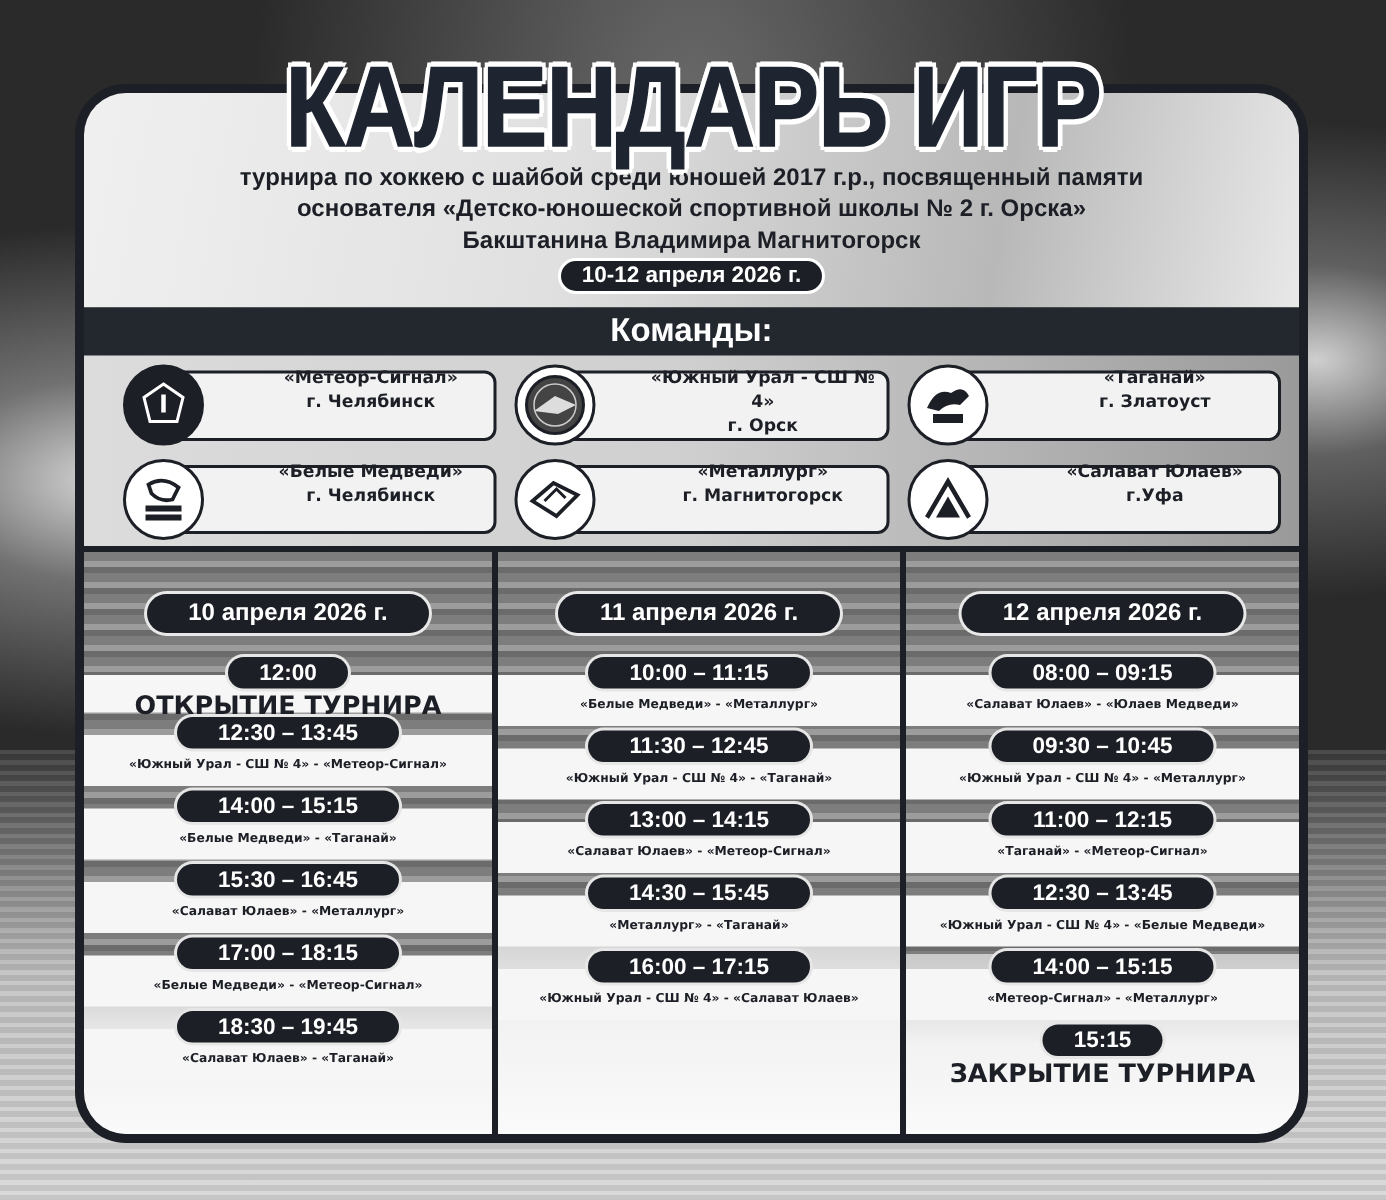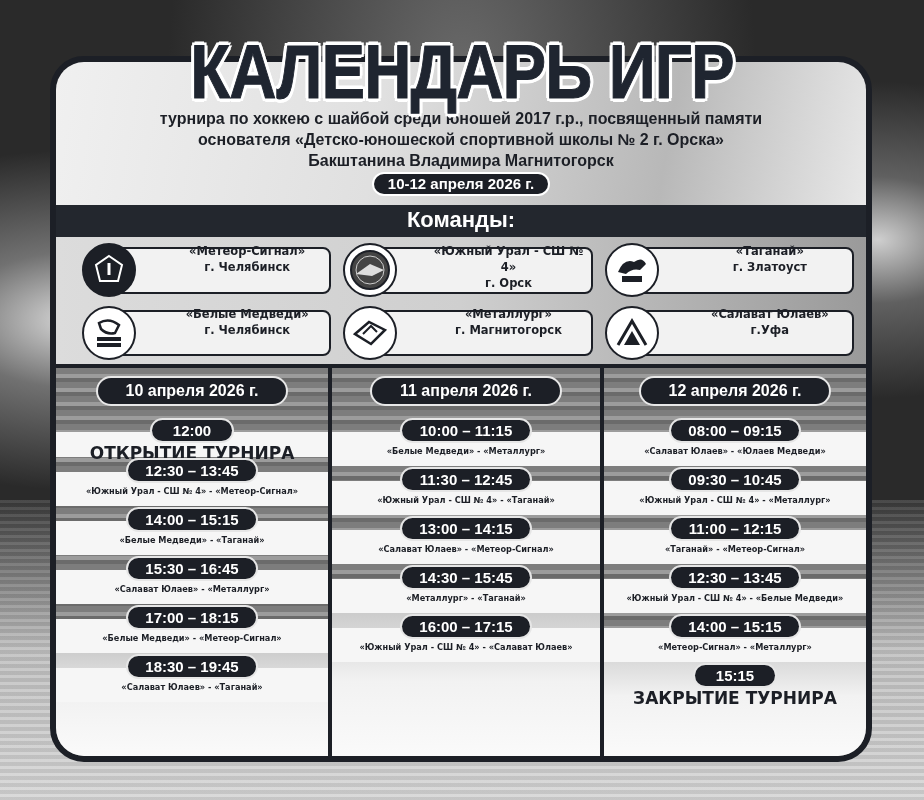--- a/index.html
+++ b/index.html
@@ -81,39 +81,39 @@
       font-family: "DejaVu Sans", sans-serif; font-weight: bold; font-size: 11.5px; line-height: 16px; color: #1c1f26;
     }
     .schedule {
       position: absolute; left: 0; right: 0; top: 302px; bottom: 0;
       display: grid; grid-template-columns: 276px 272px 1fr;
       border-top: 4px solid #1c1f26;
     }
     .day {
       position: relative; border-right: 4px solid #1c1f26;
       background: repeating-linear-gradient(180deg, #7d7d7d 0 6px, #9c9c9c 6px 10px, #6b6b6b 10px 14px);
-      padding-top: 10px;
+      padding-top: 28px;
     }
     .day:last-child { border-right: none; }
     .day-filler {
       position: absolute; left: 0; right: 0; bottom: 0; height: 110px;
       background: linear-gradient(180deg, #c8c8c8 0%, #f2f2f2 50%, #fafafa 100%);
     }
     .day-pill {
       position: relative; z-index: 2;
       display: block; width: 188px; margin: 0 auto 16px; text-align: center;
       background: #1c1f26; color: #fff; border-radius: 16px; box-shadow: 0 0 0 2px #e8e8e8;
       font-family: "Liberation Sans", sans-serif; font-weight: bold; font-size: 16px; line-height: 26px;
     }
     .slot { position: relative; z-index: 2; height: 46px; margin-bottom: 3px; }
     .slot .stripe {
       position: absolute; left: 0; right: 0; top: 12px; bottom: 0; background: #f6f6f6;
     }
     .slot .time {
-      position: relative; z-index: 3; display: block; margin: 0 auto; width: 128px; text-align: center;
+      position: relative; z-index: 3; display: block; margin: 0 auto; width: 148px; text-align: center;
       background: #1c1f26; color: #fff; border-radius: 12px; box-shadow: 0 0 0 2px #e6e6e6;
       font-family: "Liberation Sans", sans-serif; font-weight: bold; font-size: 15px; line-height: 21px;
     }
     .slot .match {
       position: relative; z-index: 3; display: block; text-align: center; margin-top: 4px;
       font-family: "DejaVu Sans", sans-serif; font-weight: bold; font-size: 8.2px; line-height: 12px; color: #1c1f26;
       white-space: nowrap;
     }
     .slot.ceremony { height: 37px; }
     .slot.ceremony .time { width: 80px; }

